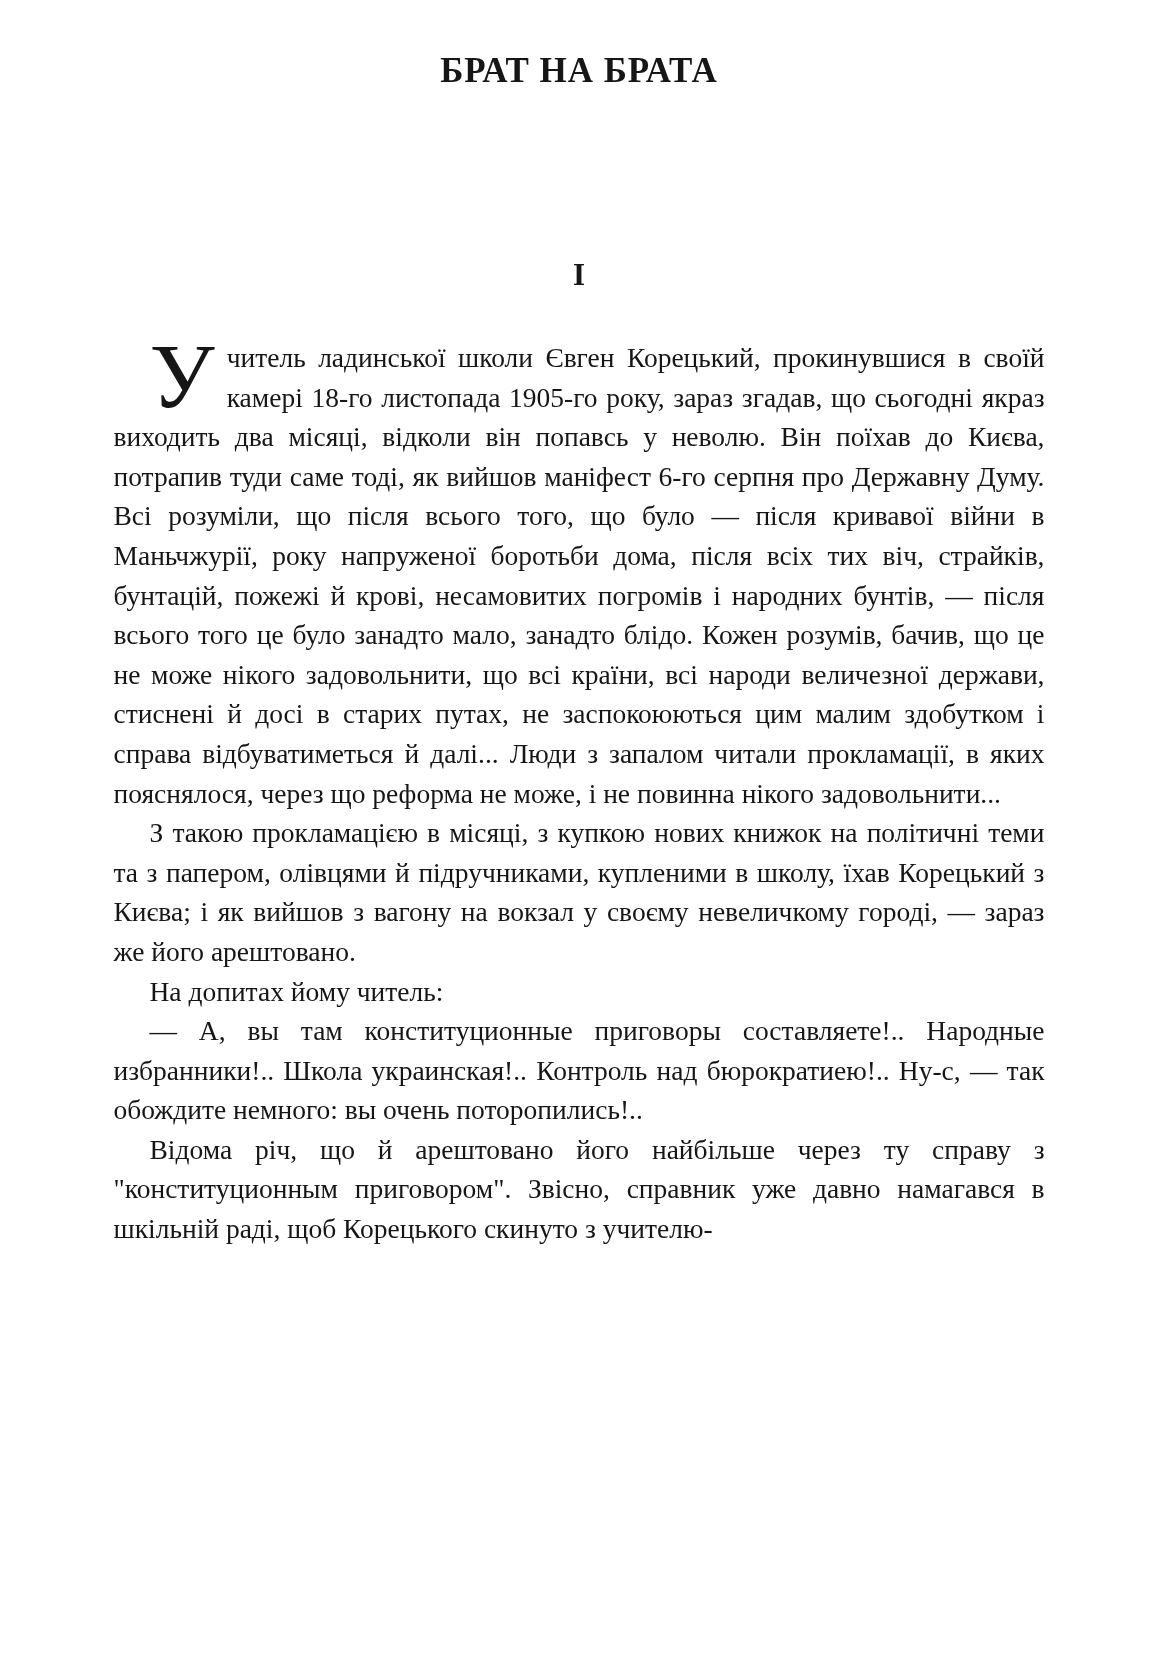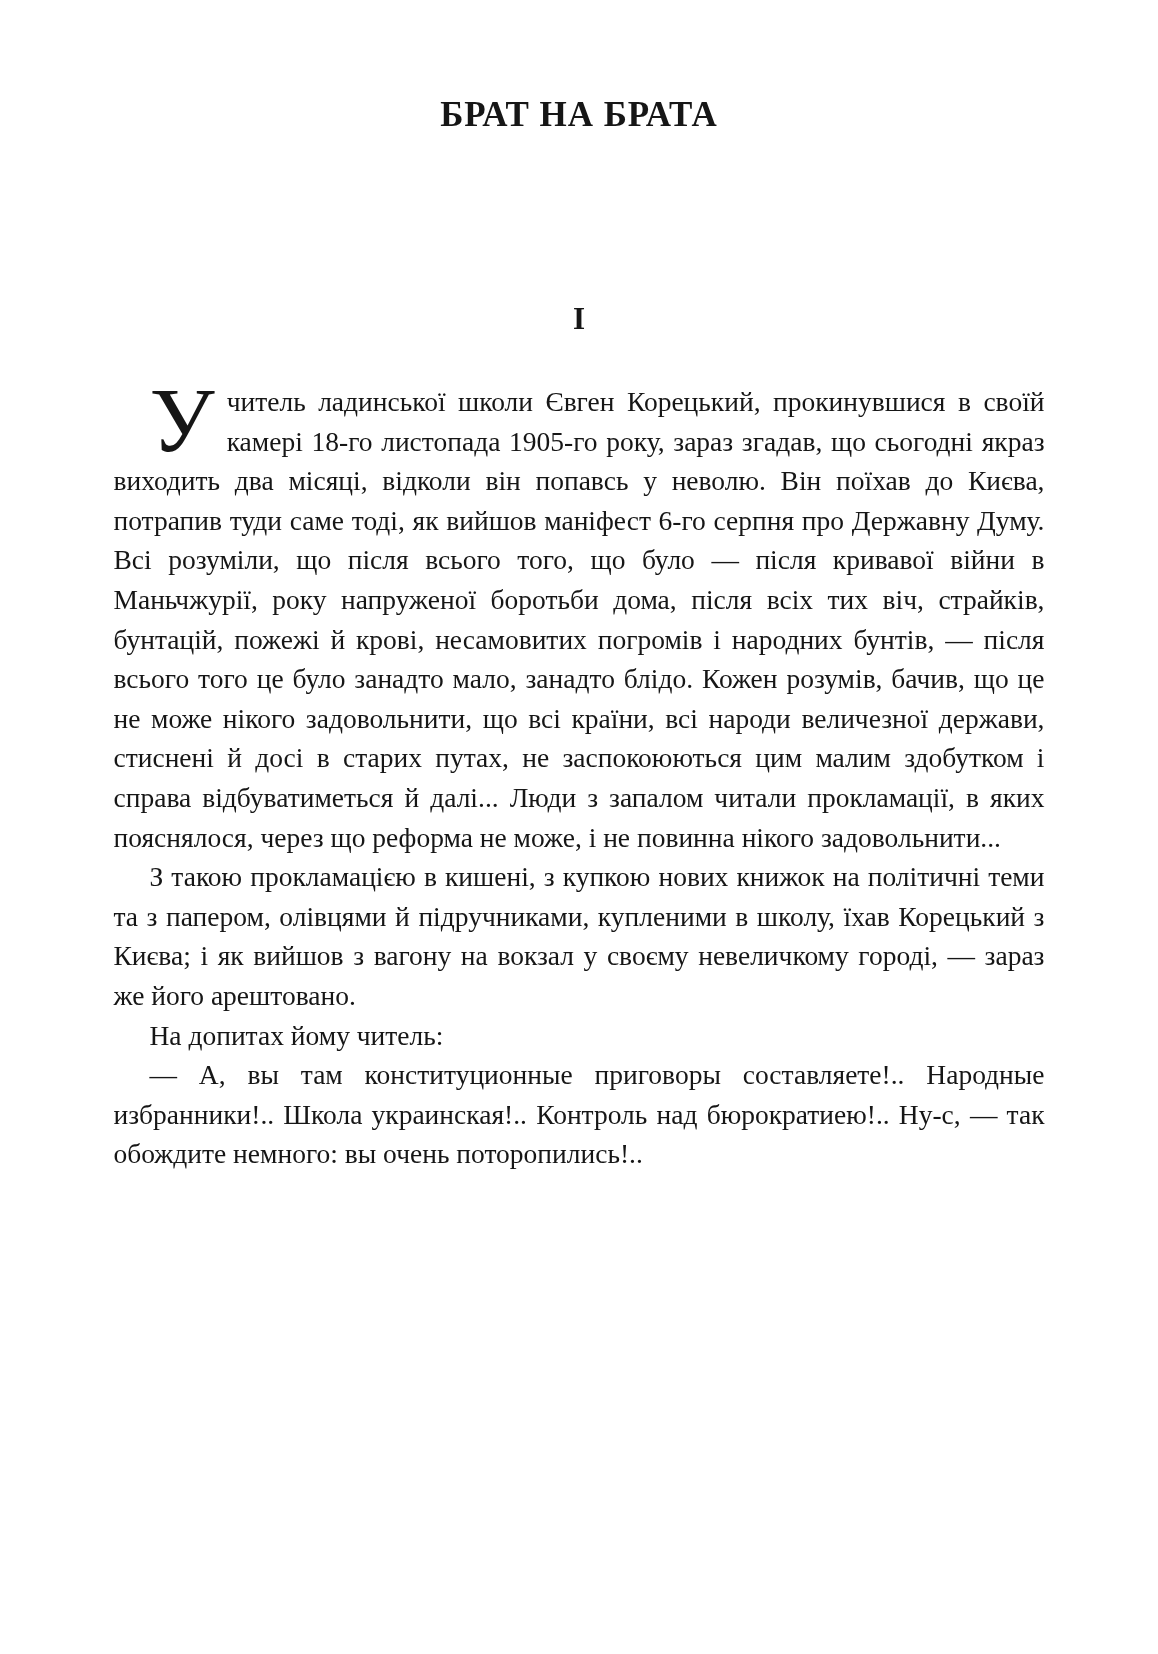--- a/index.html
+++ b/index.html
@@ -11,21 +11,21 @@
     color: #161616;
     font-family: "Liberation Serif", "DejaVu Serif", serif;
     position: relative;
     overflow: hidden;
   }
   .content {
     width: 931px;
     margin: 0 auto;
   }
   .title {
-    padding-top: 96px;
+    padding-top: 52px;
     text-align: center;
     font-size: 35px;
     font-weight: bold;
     letter-spacing: 1px;
     line-height: 38px;
   }
   .chapter {
     margin-top: 168px;
     text-align: center;
     font-size: 31px;
@@ -50,18 +50,19 @@
 </style>
 </head>
 <body>
 
 <div class="page">
   <div class="content">
     <h1 class="title">БРАТ НА БРАТА</h1>
     <div class="chapter">I</div>
     <div class="body-text">
       <p class="first"><span class="dropcap">У</span><span>читель ладинської школи Євген Корецький, прокинувшися в своїй камері 18-го листопада 1905-го року, зараз згадав, що сьогодні якраз виходить два місяці, відколи він попавсь у неволю. Він поїхав до Києва, потрапив туди саме тоді, як вийшов маніфест 6-го серпня про Державну Думу. Всі розуміли, що після всього того, що було — після кривавої війни в Маньчжурії, року напруженої боротьби дома, після всіх тих віч, страйків, бунтацій, пожежі й крові, несамовитих погромів і народних бунтів, — після всього того це було занадто мало, занадто блідо. Кожен розумів, бачив, що це не може нікого задовольнити, що всі країни, всі народи величезної держави, стиснені й досі в старих путах, не заспокоюються цим малим здобутком і справа відбуватиметься й далі... Люди з запалом читали прокламації, в яких пояснялося, через що реформа не може, і не повинна нікого задовольнити...</span></p>
-      <p>З такою прокламацією в кишені, з купкою нових книжок на політичні теми та з папером, олівцями й підручниками, купленими в школу, їхав Корецький з Києва; і як вийшов з вагону на вокзал у своєму невеличкому городі, — зараз же його арештовано.</p>
+      <p>З такою прокламацією в місяці, з купкою нових книжок на політичні теми та з папером, олівцями й підручниками, купленими в школу, їхав Корецький з Києва; і як вийшов з вагону на вокзал у своєму невеличкому городі, — зараз же його арештовано.</p>
       <p>На допитах йому читель:</p>
       <p>— А, вы там конституционные приговоры составляете!.. Народные избранники!.. Школа украинская!.. Контроль над бюрократиею!.. Ну-с, — так обождите немного: вы очень поторопились!..</p>
+      <p>Відома річ, що й арештовано його найбільше через ту справу з "конституционным приговором". Звісно, справник уже давно намагався в шкільній раді, щоб Корецького скинуто з учителю-</p>
     </div>
   </div>
 </div>
 
 </body></html>

